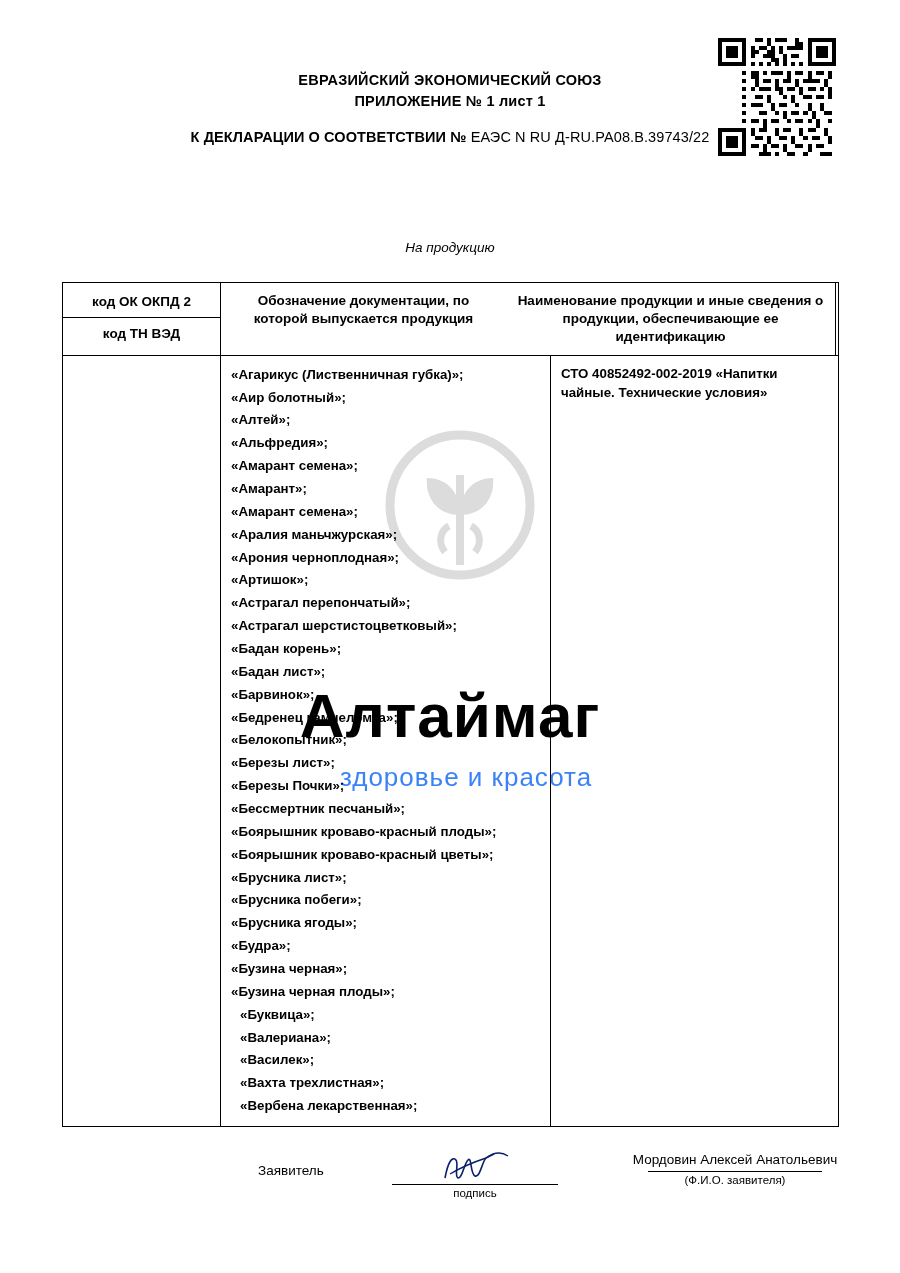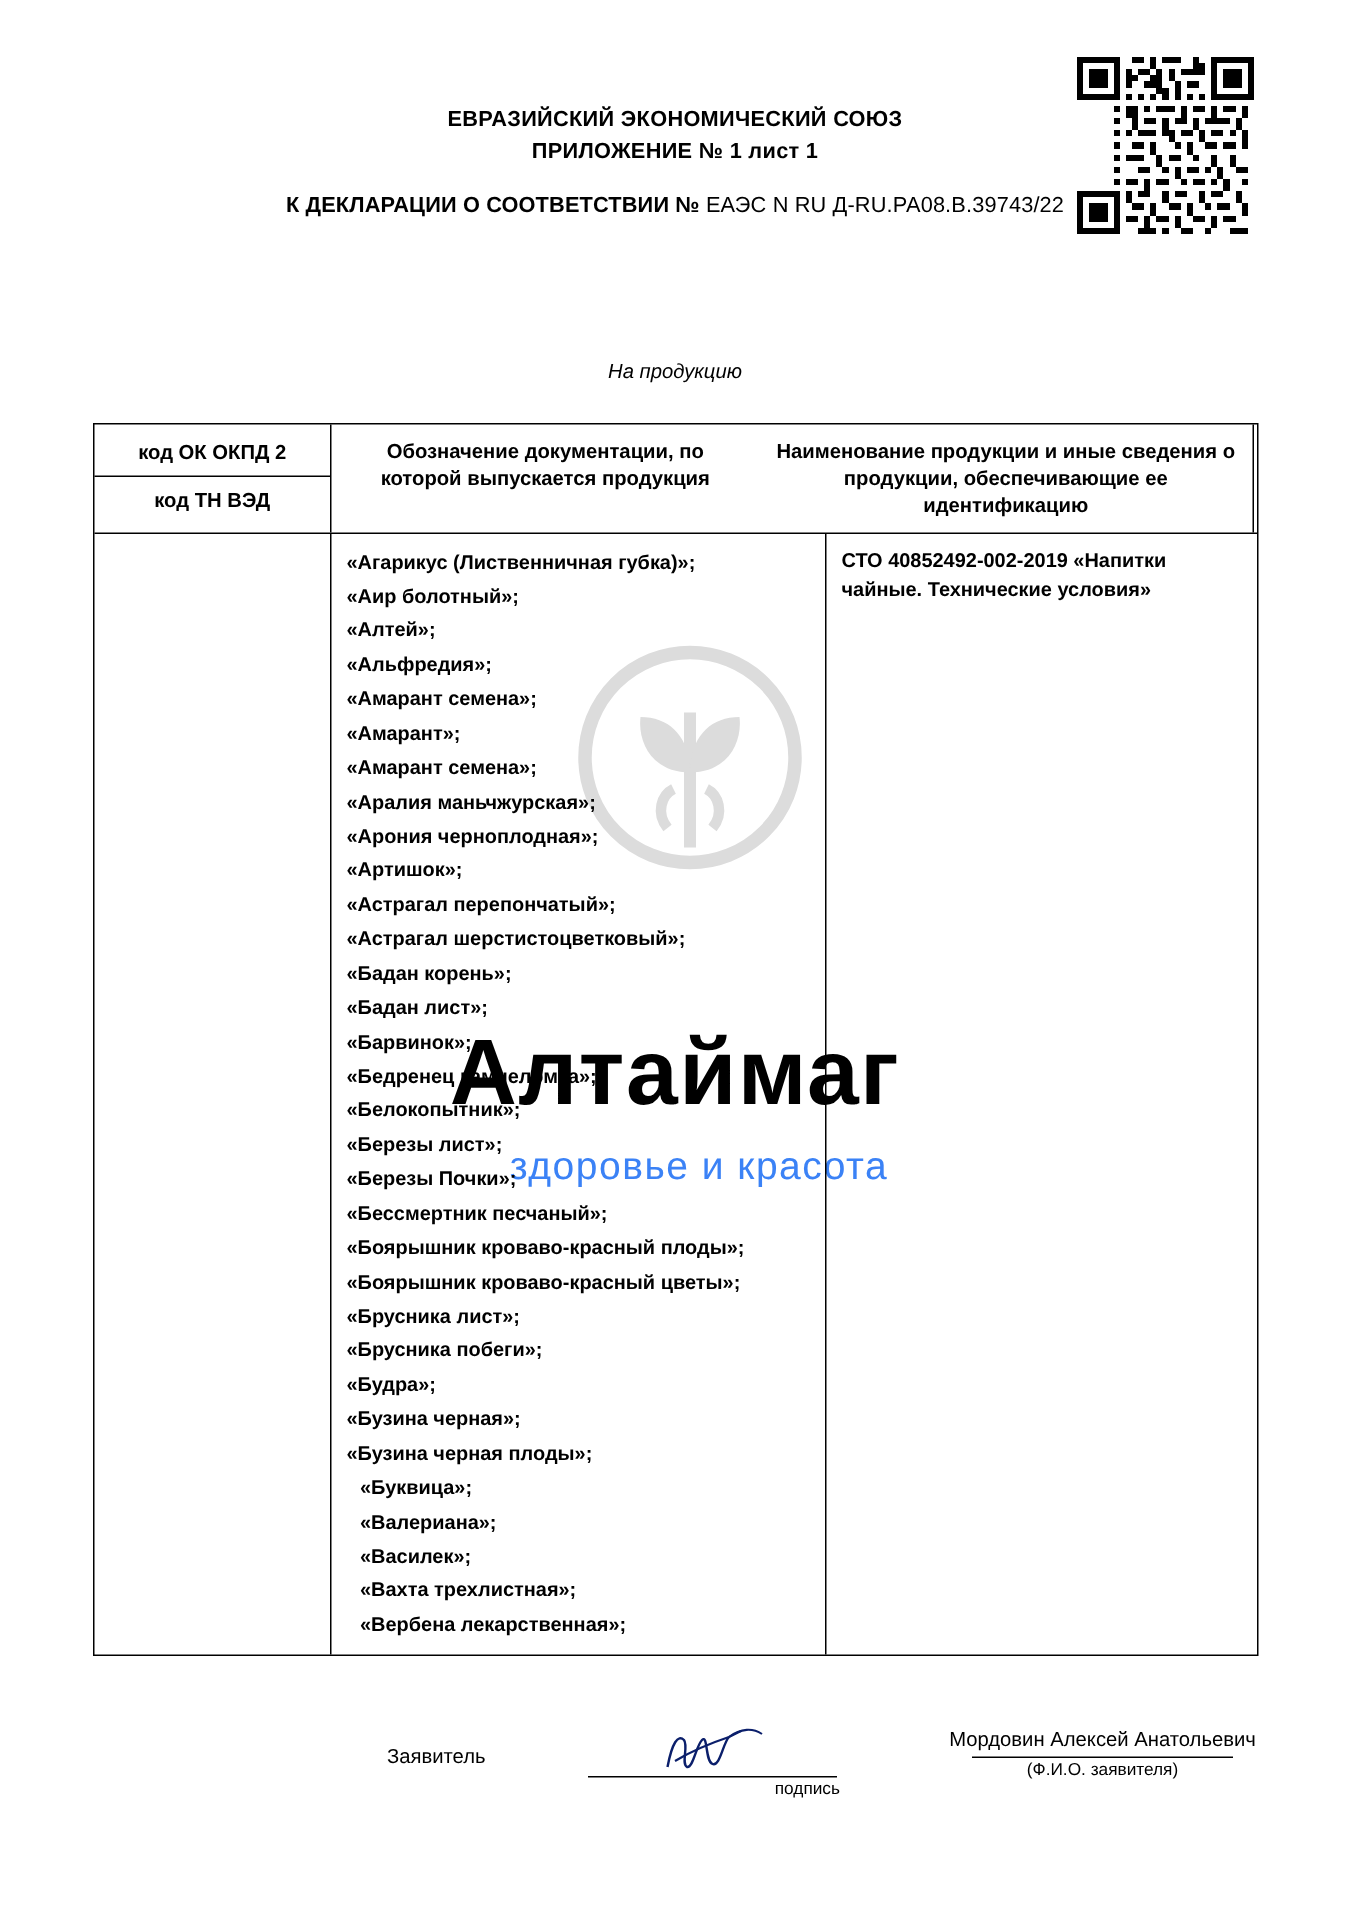--- a/index.html
+++ b/index.html
@@ -181,21 +181,21 @@
     position: absolute;
     left: 258px;
     top: 15px;
     font-size: 13.5px;
   }
   .sign-box {
     position: absolute;
     left: 390px;
     top: 0;
     width: 170px;
-    text-align: right;
+    text-align: center;
   }
   .sign-scribble {
     height: 36px;
     position: relative;
   }
   .sign-line {
     border-top: 1px solid #000;
     margin: 0 2px;
   }
   .sign-caption {
@@ -411,20 +411,21 @@
             <li>«Барвинок»;</li>
             <li>«Бедренец камнеломка»;</li>
             <li>«Белокопытник»;</li>
             <li>«Березы лист»;</li>
             <li>«Березы Почки»;</li>
             <li>«Бессмертник песчаный»;</li>
             <li>«Боярышник кроваво-красный плоды»;</li>
             <li>«Боярышник кроваво-красный цветы»;</li>
             <li>«Брусника лист»;</li>
             <li>«Брусника побеги»;</li>
+            <li>«Брусника ягоды»;</li>
             <li>«Будра»;</li>
             <li>«Бузина черная»;</li>
             <li>«Бузина черная плоды»;</li>
             <li class="ind">«Буквица»;</li>
             <li class="ind">«Валериана»;</li>
             <li class="ind">«Василек»;</li>
             <li class="ind">«Вахта трехлистная»;</li>
             <li class="ind">«Вербена лекарственная»;</li>
           </ul>
       </div>

